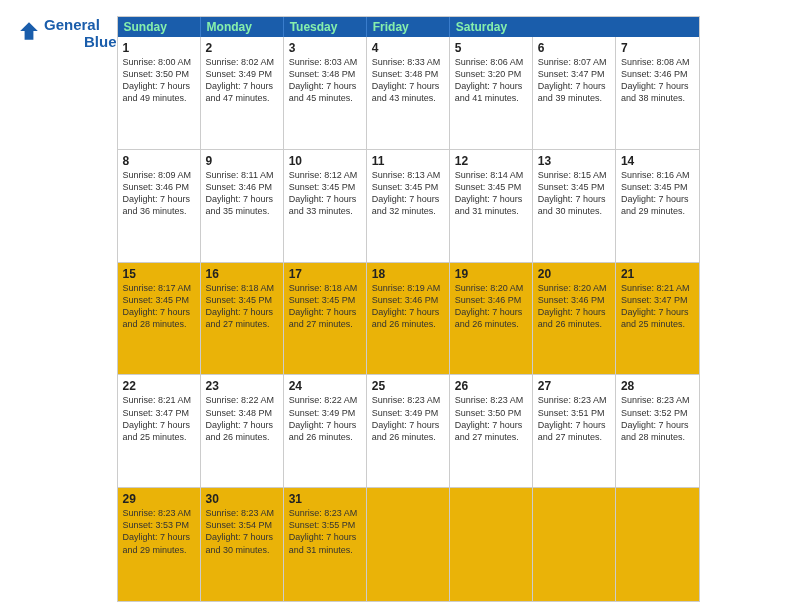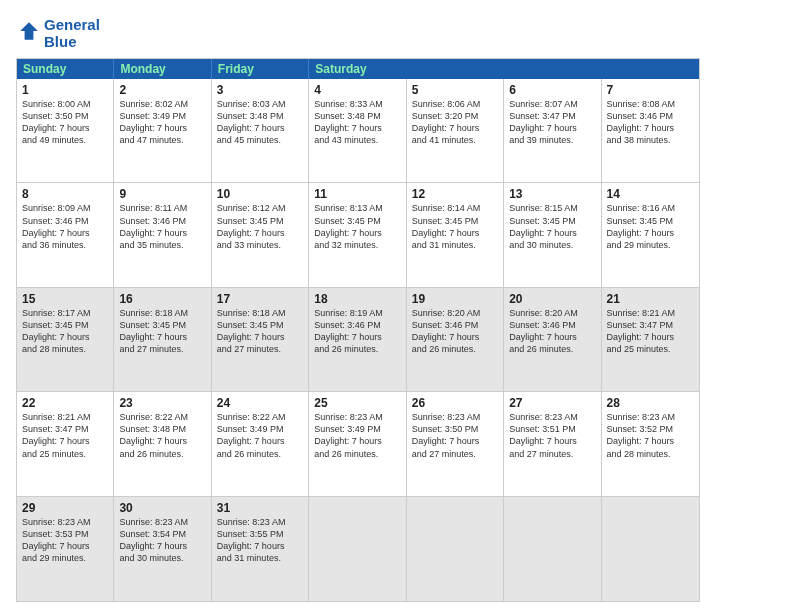--- a/index.html
+++ b/index.html
@@ -8,21 +8,21 @@
       height: 612px;
       font-family: Arial, sans-serif;
       background: #fff;
       overflow: hidden;
     }
     .page {
       width: 716px;
       height: 612px;
       padding: 16px 16px 10px 16px;
       display: flex;
-      flex-direction: column;
+      flex-direction: row;
     }
     .header {
       display: flex;
       justify-content: space-between;
       align-items: flex-start;
       margin-bottom: 8px;
     }
     .logo {
       display: flex;
       align-items: center;
@@ -78,21 +78,21 @@
     .cal-cell {
       border-right: 1px solid #ccc;
       padding: 4px 5px;
       font-size: 9.5px;
       color: #333;
       background: #fff;
       overflow: hidden;
     }
     .cal-cell:last-child { border-right: none; }
     .cal-cell.empty { background: #f5f5f5; }
-    .cal-cell.alt-row { background: #e5e5e5; }
+    .cal-cell.alt-row { background: #eab308; }
     .day-num {
       font-size: 12px;
       font-weight: bold;
       color: #222;
       display: block;
       margin-bottom: 1px;
     }
     .cell-text {
       font-size: 9px;
       line-height: 1.35;
@@ -106,33 +106,34 @@
 <div class="page">
   <div class="header">
     <div class="logo">
       <div>
         <svg class="logo-icon" viewBox="0 0 40 40">
           <polygon points="20,4 36,20 28,20 28,36 12,36 12,20 4,20" fill="#1a5dab"></polygon>
         </svg>
       </div>
       <div style="margin-left:4px;">
         <div style="font-size:15px;font-weight:bold;color:#333;"><span style="color:#1a5dab;">General</span></div>
-        <div style="font-size:15px;font-weight:bold;color:#1a5dab;">Blue</div>
+        <div style="font-size:15px;font-weight:bold;color:#1a5dab;margin-left:40px;">Blue</div>
       </div>
     </div>
     <div class="title-area">
       <div class="month-title"></div>
       <div class="location"></div>
     </div>
   </div>
 
   <div class="calendar">
     <div class="cal-header">
       <div class="cal-header-cell">Sunday</div>
       <div class="cal-header-cell">Monday</div>
+      <div class="cal-header-cell">Tuesday</div>
       <div class="cal-header-cell">Friday</div>
       <div class="cal-header-cell">Saturday</div>
     </div>
     <div class="cal-body" id="cal-body">
     <div class="cal-row">
           <div class="cal-cell"><span class="day-num">1</span><span class="cell-text" style="white-space: pre-line;">Sunrise: 8:00 AM
 Sunset: 3:50 PM
 Daylight: 7 hours
 and 49 minutes.</span></div>
           <div class="cal-cell"><span class="day-num">2</span><span class="cell-text" style="white-space:pre-line">Sunrise: 8:02 AM

